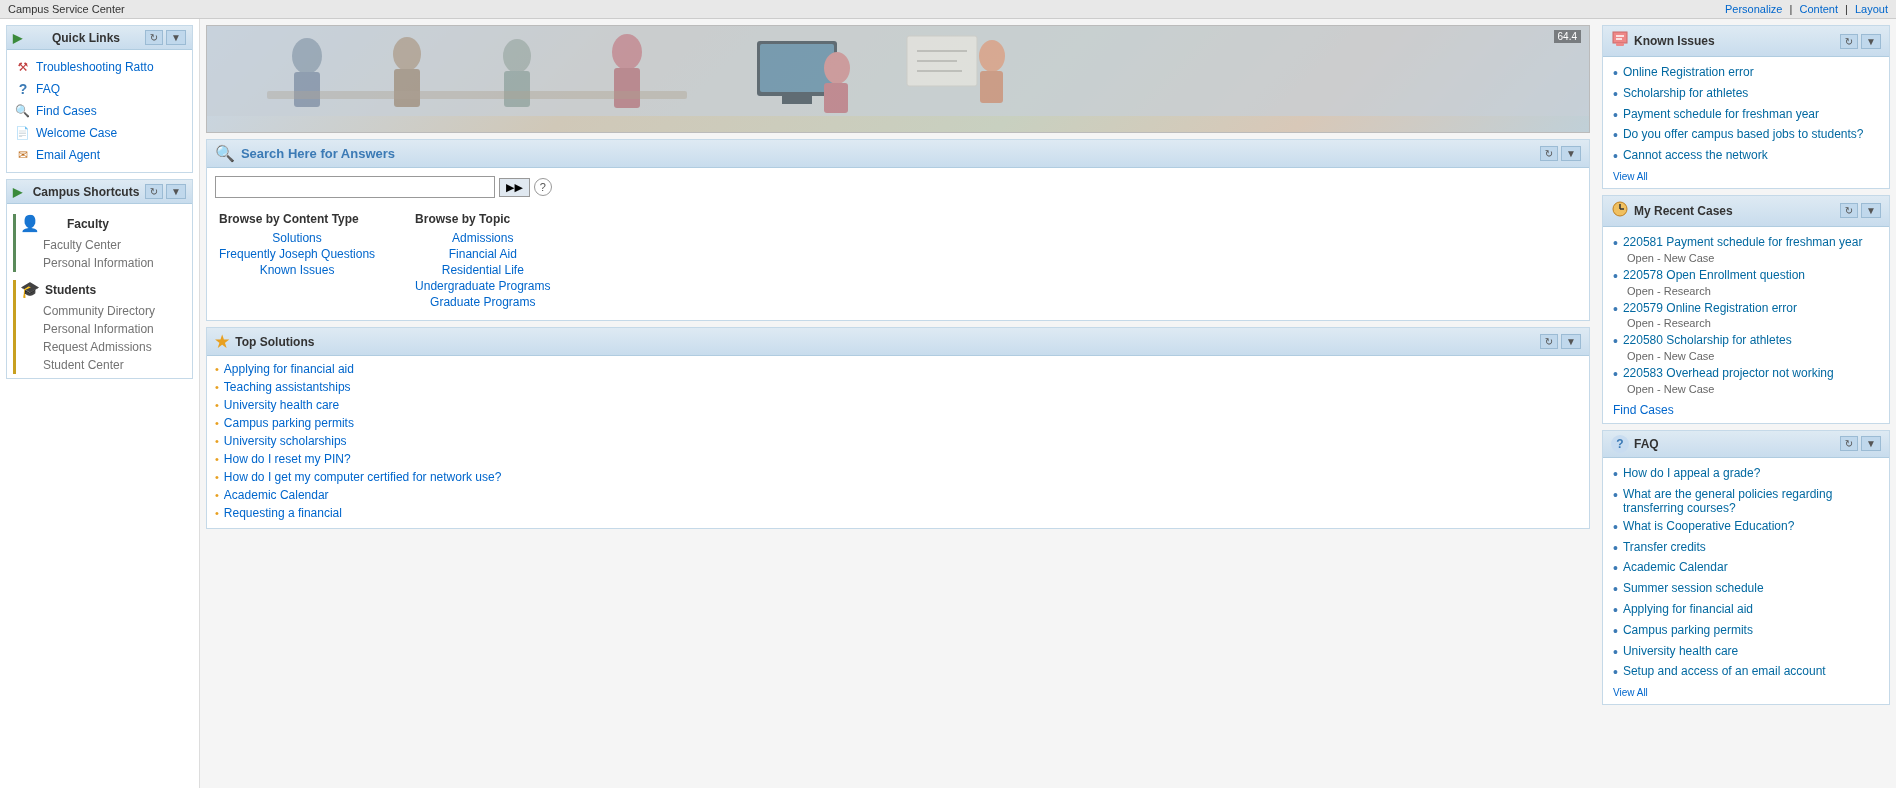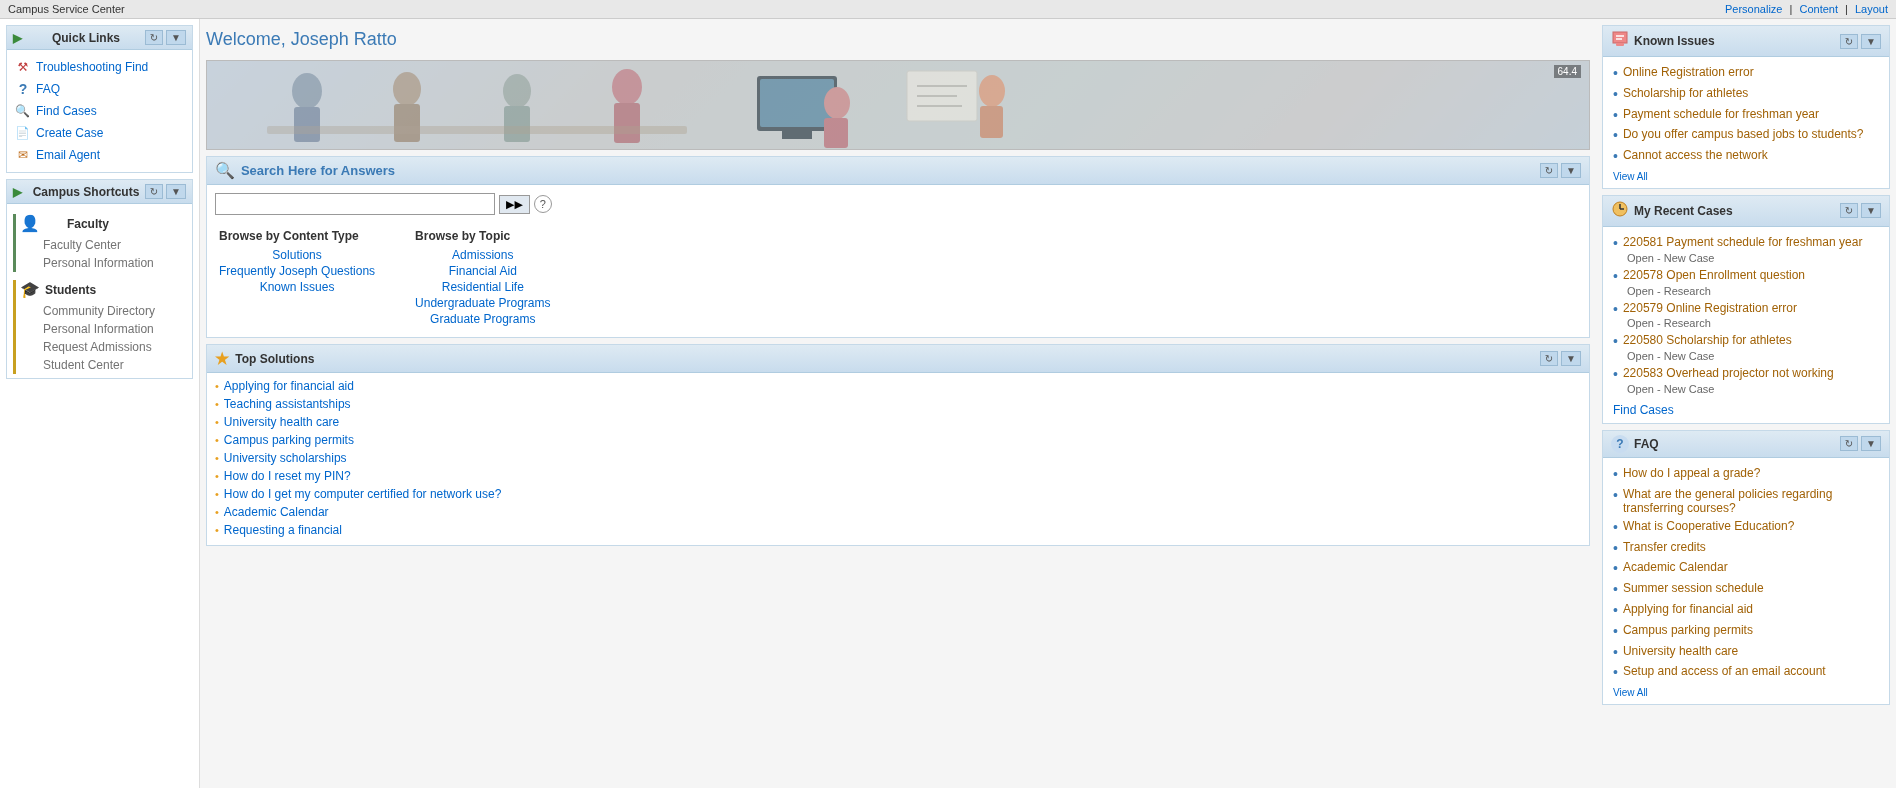--- a/index.html
+++ b/index.html
@@ -111,21 +111,21 @@
     .welcome-title {
       font-size: 18px;
       color: #3b7ab5;
       margin-bottom: 6px;
       padding: 4px 0;
     }
 
     
     .hero-image {
       width: 100%;
-      height: 90px;
+      height: 108px;
       background: linear-gradient(135deg, #c8d8e8 0%, #d0c8b8 30%, #c8d0c0 60%, #d8c8b8 80%, #c0d0d8 100%);
       border: 1px solid #bbb;
       margin-bottom: 6px;
       overflow: hidden;
       position: relative;
       display: flex;
       align-items: center;
       justify-content: center;
     }
     .hero-image-inner {
@@ -283,21 +283,21 @@
       align-items: flex-start;
       padding: 2px 0;
     }
     .bullet-blue {
       color: #3b7ab5;
       margin-right: 5px;
       font-size: 14px;
       line-height: 1.2;
     }
     .issue-link {
-      color: #a16207;
+      color: #0369a1;
       text-decoration: none;
       cursor: pointer;
       font-size: 12px;
     }
     .view-all-link {
       color: #0066cc;
       text-decoration: none;
       cursor: pointer;
       font-size: 10px;
       display: block;
@@ -363,33 +363,33 @@
         <span style="color:#3b8a3b; margin-right:5px;">▶</span>
         <span>Quick Links</span>
         <div class="panel-header-controls">
           <button class="panel-header-btn">↻</button>
           <button class="panel-header-btn">▼</button>
         </div>
       </div>
       <div class="panel-content">
         <a class="quick-link-item">
           <span class="link-icon" style="color:#c04040;">⚒</span>
-          <span>Troubleshooting Find</span>
+          <span>Troubleshooting Ratto</span>
         </a>
         <a class="quick-link-item">
           <span class="link-icon" style="color:#3b7ab5; font-size:14px; font-weight:bold;">?</span>
           <span>FAQ</span>
         </a>
         <a class="quick-link-item">
           <span class="link-icon" style="color:#3b7ab5;">🔍</span>
           <span>Find Cases</span>
         </a>
         <a class="quick-link-item">
           <span class="link-icon" style="color:#3b7ab5;">📄</span>
-          <span>Create Case</span>
+          <span>Welcome Case</span>
         </a>
         <a class="quick-link-item">
           <span class="link-icon" style="color:#c07020;">✉</span>
           <span>Email Agent</span>
         </a>
       </div>
     </div>
 
     <div class="panel">
       <div class="panel-header">
@@ -419,21 +419,20 @@
           <a class="shortcut-link">Request Admissions</a>
           <a class="shortcut-link">Student Center</a>
         </div>
       </div>
     </div>
 
   </div>
 
   <div class="center-content">
 
-    <div class="welcome-title">Welcome, Joseph Ratto</div>
 
     <div class="hero-image">
       <div class="hero-image-inner">
         
         <svg width="100%" height="90">
           <rect width="100%" height="90" fill="#c8d0d8"></rect>
 
           <ellipse cx="100" cy="30" rx="15" ry="18" fill="#8899aa"></ellipse>
           <rect x="87" y="46" width="26" height="35" fill="#7788a0" rx="3"></rect>
 

